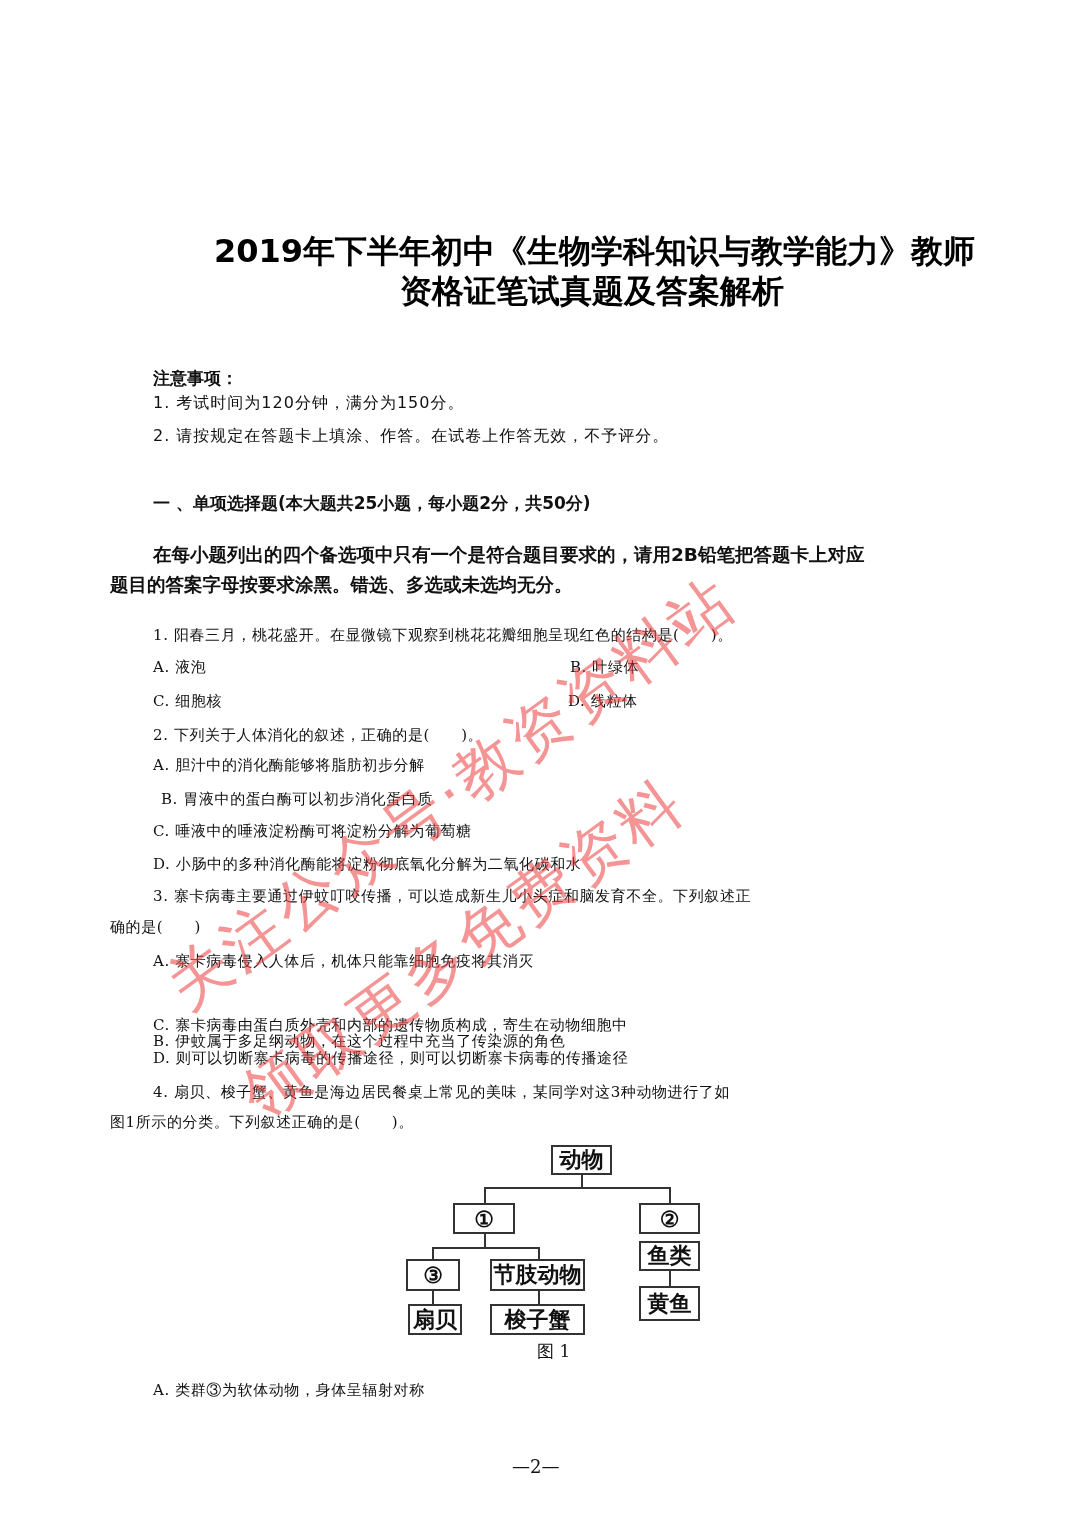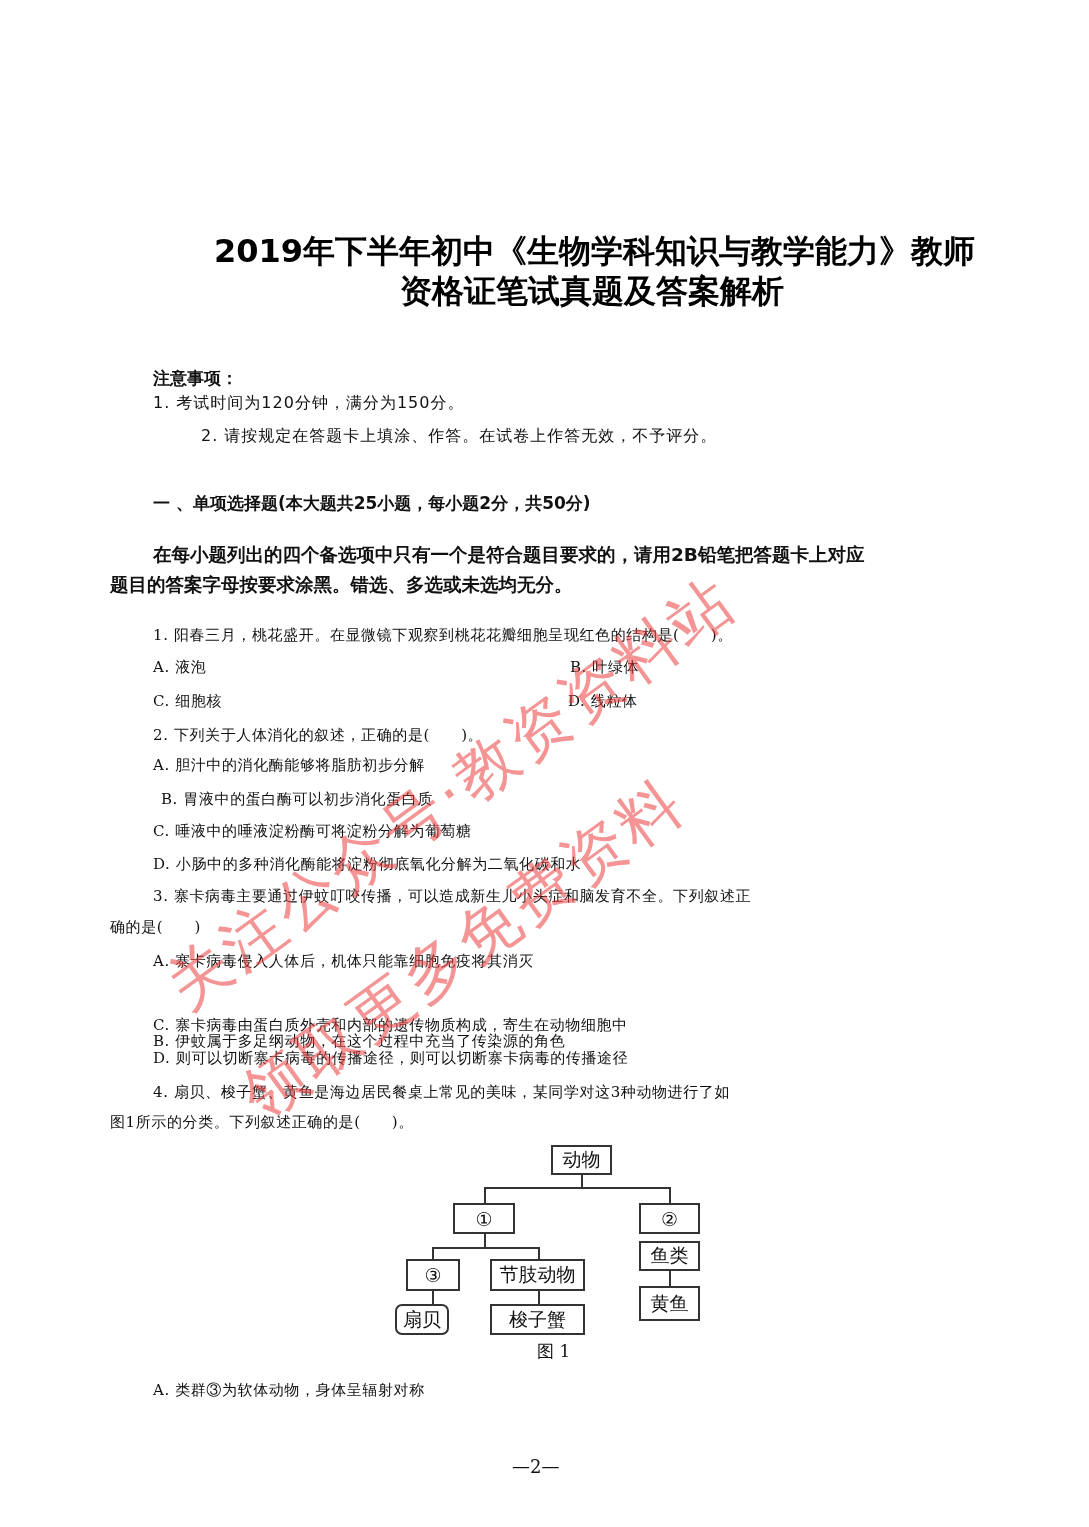--- a/index.html
+++ b/index.html
@@ -8,37 +8,37 @@
   .abs { position: absolute; white-space: nowrap; }
   .title { font-family: "DejaVu Sans", "Liberation Sans", sans-serif; font-weight: bold;
            font-size: 32px; letter-spacing: 0px; color: #000; }
   .notice-h { font-family: "DejaVu Sans", "Liberation Sans", sans-serif; font-weight: bold; font-size: 17px; }
   .notice { font-family: "DejaVu Sans", "Liberation Sans", sans-serif; font-size: 16px; letter-spacing: 1px; }
   .sec { font-family: "DejaVu Sans", "Liberation Sans", sans-serif; font-weight: bold; font-size: 17px; }
   .instr { font-family: "DejaVu Sans", "Liberation Sans", sans-serif; font-weight: bold; font-size: 18.5px; }
   .q { font-size: 15px; letter-spacing: 0.6px; }
   
   .box { position: absolute; border: 2px solid #333; background: #fff;
-         font-size: 19px; display: flex; align-items: center; justify-content: center; box-sizing: border-box; }
+         font-size: 22px; display: flex; align-items: center; justify-content: center; box-sizing: border-box; font-weight: bold; }
   .ln { position: absolute; background: #333; }
   .wm { position: absolute; color: rgba(235, 60, 60, 0.55); font-family: "DejaVu Sans", "Liberation Sans", sans-serif;
         font-size: 62px; white-space: nowrap; transform-origin: left top; pointer-events: none; letter-spacing: 4px; }
   .pagenum { font-size: 18px; }
 </style>
 </head>
 <body>
 
 <div>
 
   <div class="abs title" style="left:214px; top:230px;">2019年下半年初中《生物学科知识与教学能力》教师</div>
   <div class="abs title" style="left:400px; top:270px;">资格证笔试真题及答案解析</div>
 
   <div class="abs notice-h" style="left:153px; top:367px;">注意事项：</div>
   <div class="abs notice" style="left:153px; top:393px;">1.  考试时间为120分钟，满分为150分。</div>
-  <div class="abs notice" style="left:153px; top:426px;margin-left:48px;">2.  请按规定在答题卡上填涂、作答。在试卷上作答无效，不予评分。</div>
+  <div class="abs notice" style="left:153px; top:426px;">2.  请按规定在答题卡上填涂、作答。在试卷上作答无效，不予评分。</div>
 
   <div class="abs sec" style="left:153px; top:492px;">一 、单项选择题(本大题共25小题，每小题2分，共50分)</div>
   <div class="abs instr" style="left:153px; top:542px;">在每小题列出的四个备选项中只有一个是符合题目要求的，请用2B铅笔把答题卡上对应</div>
   <div class="abs instr" style="left:110px; top:572px;">题目的答案字母按要求涂黑。错选、多选或未选均无分。</div>
 
   <div class="abs q" style="left:153px; top:626px;">1. 阳春三月，桃花盛开。在显微镜下观察到桃花花瓣细胞呈现红色的结构是(　　)。</div>
   <div class="abs q" style="left:153px; top:658px;">A. 液泡</div>
   <div class="abs q" style="left:570px; top:658px;">B. 叶绿体</div>
   <div class="abs q" style="left:153px; top:692px;">C. 细胞核</div>
   <div class="abs q" style="left:568px; top:692px;">D. 线粒体</div>
@@ -73,21 +73,21 @@
     <div class="ln" style="left:538px; top:1290px; width:2px; height:14px;"></div>
     <div class="ln" style="left:669px; top:1269px; width:2px; height:18px;"></div>
 
     <div class="box" style="left:551px; top:1145px; width:61px; height:30px;">动物</div>
     <div class="box" style="left:453px; top:1203px; width:62px; height:31px;">①</div>
     <div class="box" style="left:639px; top:1203px; width:61px; height:31px;">②</div>
     <div class="box" style="left:639px; top:1241px; width:61px; height:30px;">鱼类</div>
     <div class="box" style="left:639px; top:1286px; width:61px; height:35px;">黄鱼</div>
     <div class="box" style="left:406px; top:1259px; width:54px; height:32px;">③</div>
     <div class="box" style="left:490px; top:1259px; width:95px; height:32px;">节肢动物</div>
-    <div class="box" style="left:395px; top:1304px; width:54px; height:31px;border-radius:7px;">扇贝</div>
+    <div class="box" style="left:408px; top:1304px; width:54px; height:31px;">扇贝</div>
     <div class="box" style="left:490px; top:1304px; width:95px; height:31px;">梭子蟹</div>
     <div class="abs" style="left:537px; top:1340px; font-size:17px;">图 1</div>
   </div>
 
   <div class="abs q" style="left:153px; top:1381px;">A. 类群③为软体动物，身体呈辐射对称</div>
 
   <div class="abs pagenum" style="left:512px; top:1456px;">—2—</div>
 
   <div class="wm" style="left:150px; top:960px; transform: rotate(-36deg);">关注公众号·教资资料站</div>
   <div class="wm" style="left:225px; top:1070px; transform: rotate(-36deg);">领取更多免费资料</div>

